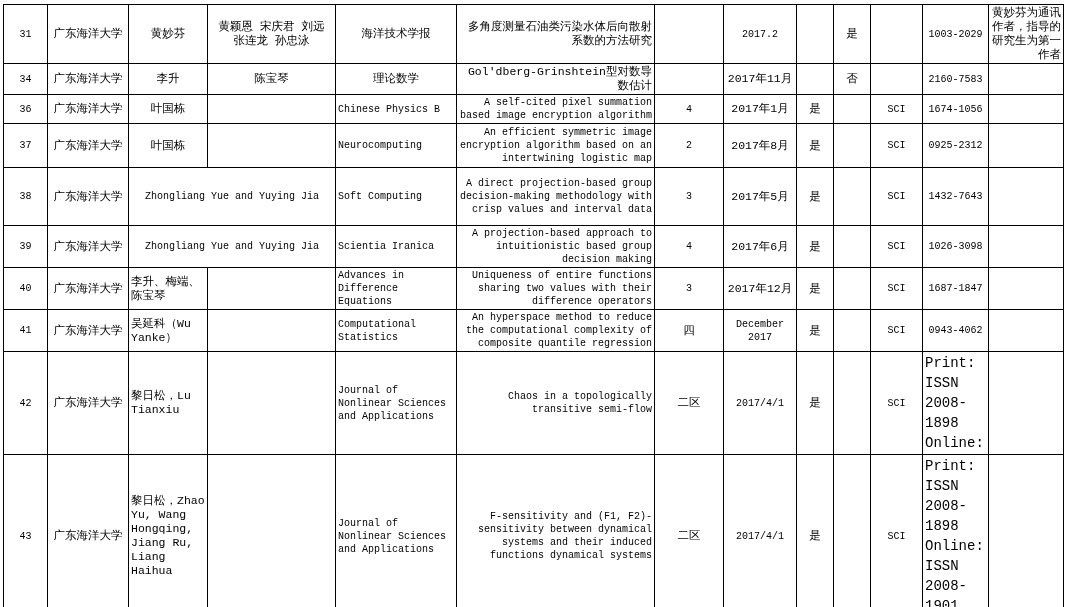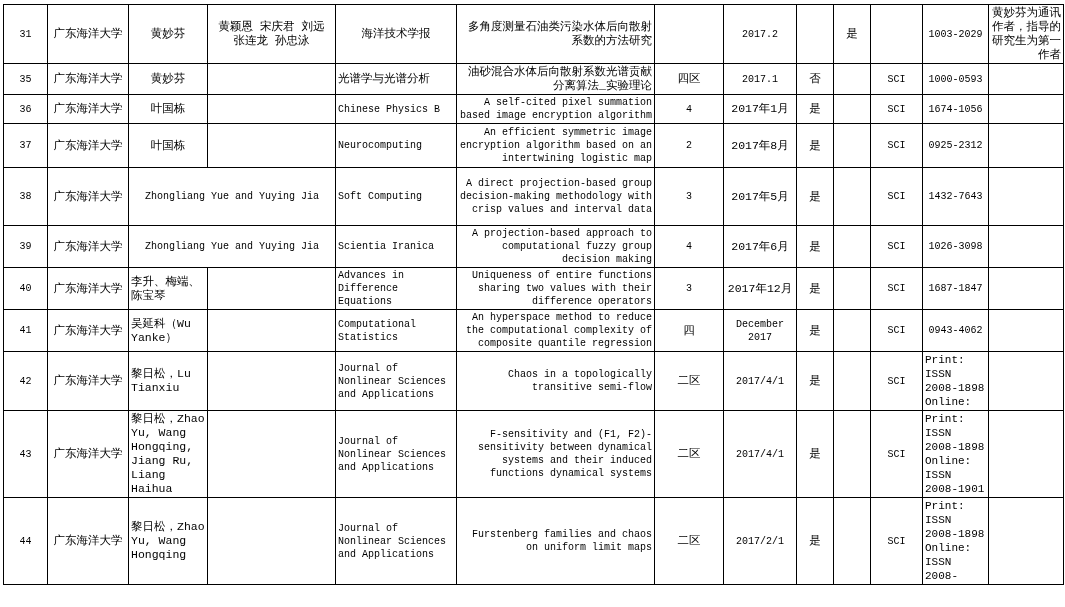--- a/index.html
+++ b/index.html
@@ -33,21 +33,21 @@
     overflow-wrap: break-word;
   }
   
   td.c-num, td.c-university, td.c-author, td.c-coauthors, td.c-journal,
   td.c-quartile, td.c-date, td.c-flag1, td.c-flag2, td.c-index, td.c-issn {
     text-align: center;
   }
   td.c-title, td.c-note { text-align: right; }
   td.al { text-align: left; }
   td.ascii { font-size: 10px; line-height: 13px; }
-  td.ascii-sm { font-size: 11px; line-height: 14px; }
+  td.ascii-sm { font-size: 14px; line-height: 20px; }
   td.c-note, td.c-issn.al { vertical-align: middle; }
 </style>
 </head>
 <body>
 
 <div class="sheet">
   <table class="pubs">
     <colgroup>
       <col style="width:44px">
         <col style="width:81px">
@@ -72,33 +72,33 @@
           <td class="c-journal">海洋技术学报</td>
           <td class="c-title">多角度测量石油类污染水体后向散射系数的方法研究</td>
           <td class="c-quartile"></td>
           <td class="c-date ascii">2017.2</td>
           <td class="c-flag1"></td>
           <td class="c-flag2">是</td>
           <td class="c-index"></td>
           <td class="c-issn ascii">1003-2029</td>
           <td class="c-note">黄妙芬为通讯作者，指导的研究生为第一作者</td>
         </tr>
-        <tr style="height: 30px;">
-          <td class="c-num ascii">35</td>
-          <td class="c-university">广东海洋大学</td>
-          <td class="c-author">黄妙芬</td>
-          <td class="c-coauthors"></td>
-          <td class="c-journal al">光谱学与光谱分析</td>
-          <td class="c-title">油砂混合水体后向散射系数光谱贡献分离算法_实验理论</td>
-          <td class="c-quartile">四区</td>
-          <td class="c-date ascii">2017.1</td>
-          <td class="c-flag1">否</td>
-          <td class="c-flag2"></td>
-          <td class="c-index ascii">SCI</td>
-          <td class="c-issn ascii">1000-0593</td>
+        <tr style="height: 28px;">
+          <td class="c-num ascii">34</td>
+          <td class="c-university">广东海洋大学</td>
+          <td class="c-author">李升</td>
+          <td class="c-coauthors">陈宝琴</td>
+          <td class="c-journal">理论数学</td>
+          <td class="c-title">Gol'dberg-Grinshtein型对数导数估计</td>
+          <td class="c-quartile"></td>
+          <td class="c-date">2017年11月</td>
+          <td class="c-flag1"></td>
+          <td class="c-flag2">否</td>
+          <td class="c-index"></td>
+          <td class="c-issn ascii">2160-7583</td>
           <td class="c-note"></td>
         </tr>
         <tr style="height: 25px;">
           <td class="c-num ascii">36</td>
           <td class="c-university">广东海洋大学</td>
           <td class="c-author">叶国栋</td>
           <td class="c-coauthors"></td>
           <td class="c-journal ascii al">Chinese Physics B</td>
           <td class="c-title ascii">A self-cited pixel summation based image encryption algorithm</td>
           <td class="c-quartile ascii">4</td>
@@ -136,21 +136,21 @@
           <td class="c-flag2"></td>
           <td class="c-index ascii">SCI</td>
           <td class="c-issn ascii">1432-7643</td>
           <td class="c-note"></td>
         </tr>
         <tr style="height: 38px;">
           <td class="c-num ascii">39</td>
           <td class="c-university">广东海洋大学</td>
           <td class="c-author ascii" colspan="2">Zhongliang Yue and Yuying Jia</td>
           <td class="c-journal ascii al">Scientia Iranica</td>
-          <td class="c-title ascii">A projection-based approach to computational fuzzy group decision making</td>
+          <td class="c-title ascii">A projection-based approach to intuitionistic based group decision making</td>
           <td class="c-quartile ascii">4</td>
           <td class="c-date">2017年6月</td>
           <td class="c-flag1">是</td>
           <td class="c-flag2"></td>
           <td class="c-index ascii">SCI</td>
           <td class="c-issn ascii">1026-3098</td>
           <td class="c-note"></td>
         </tr>
         <tr style="height: 42px;">
           <td class="c-num ascii">40</td>

